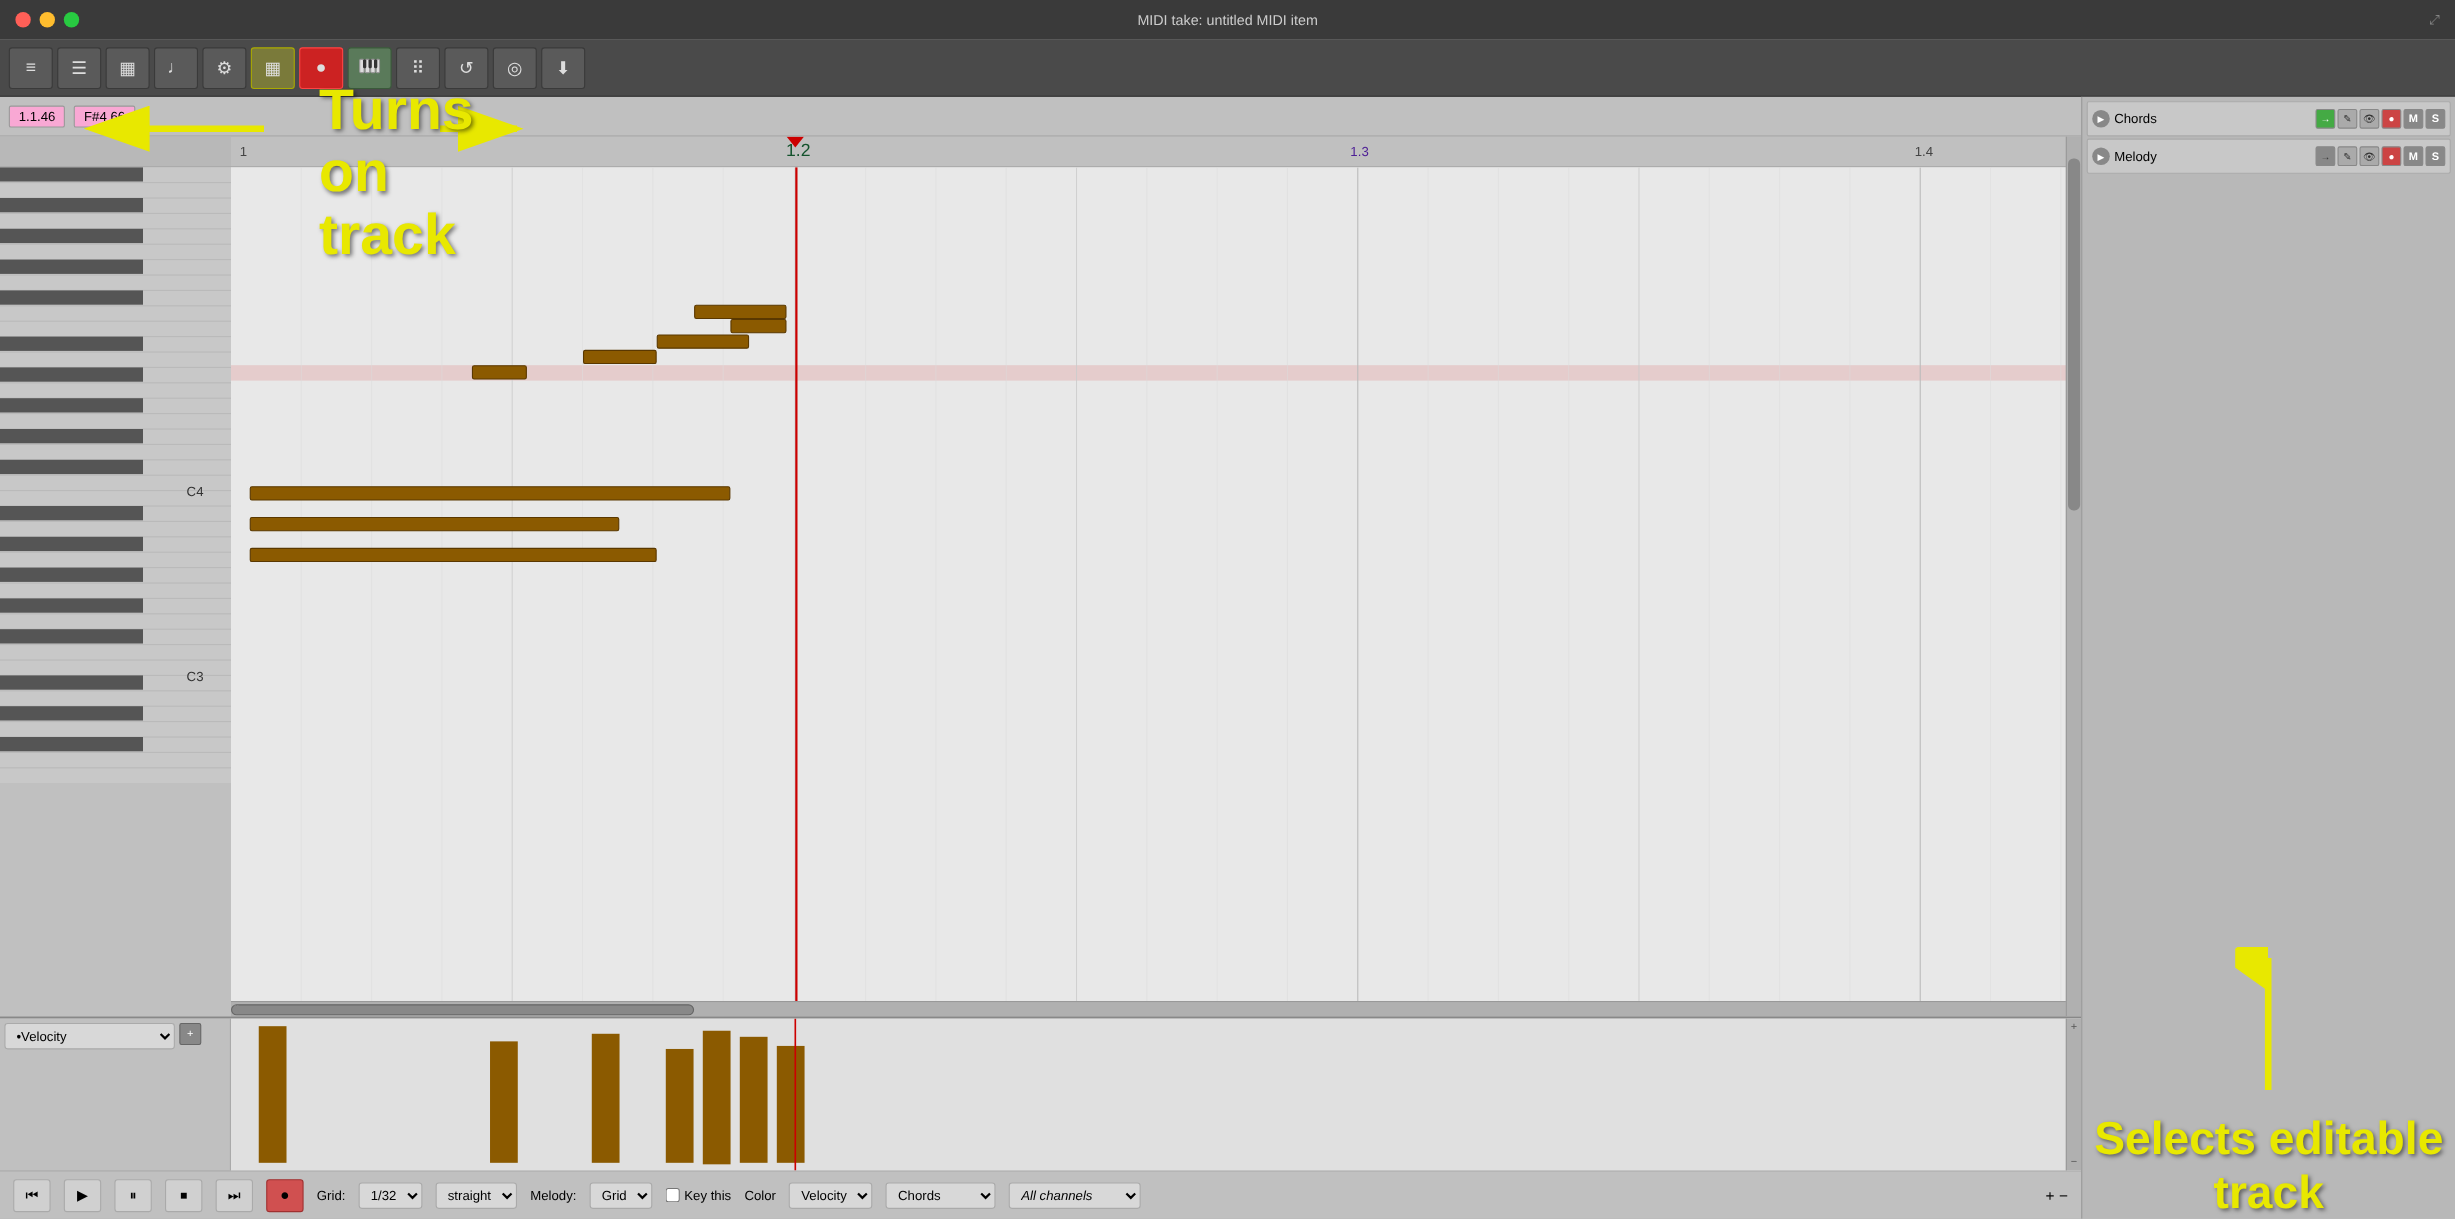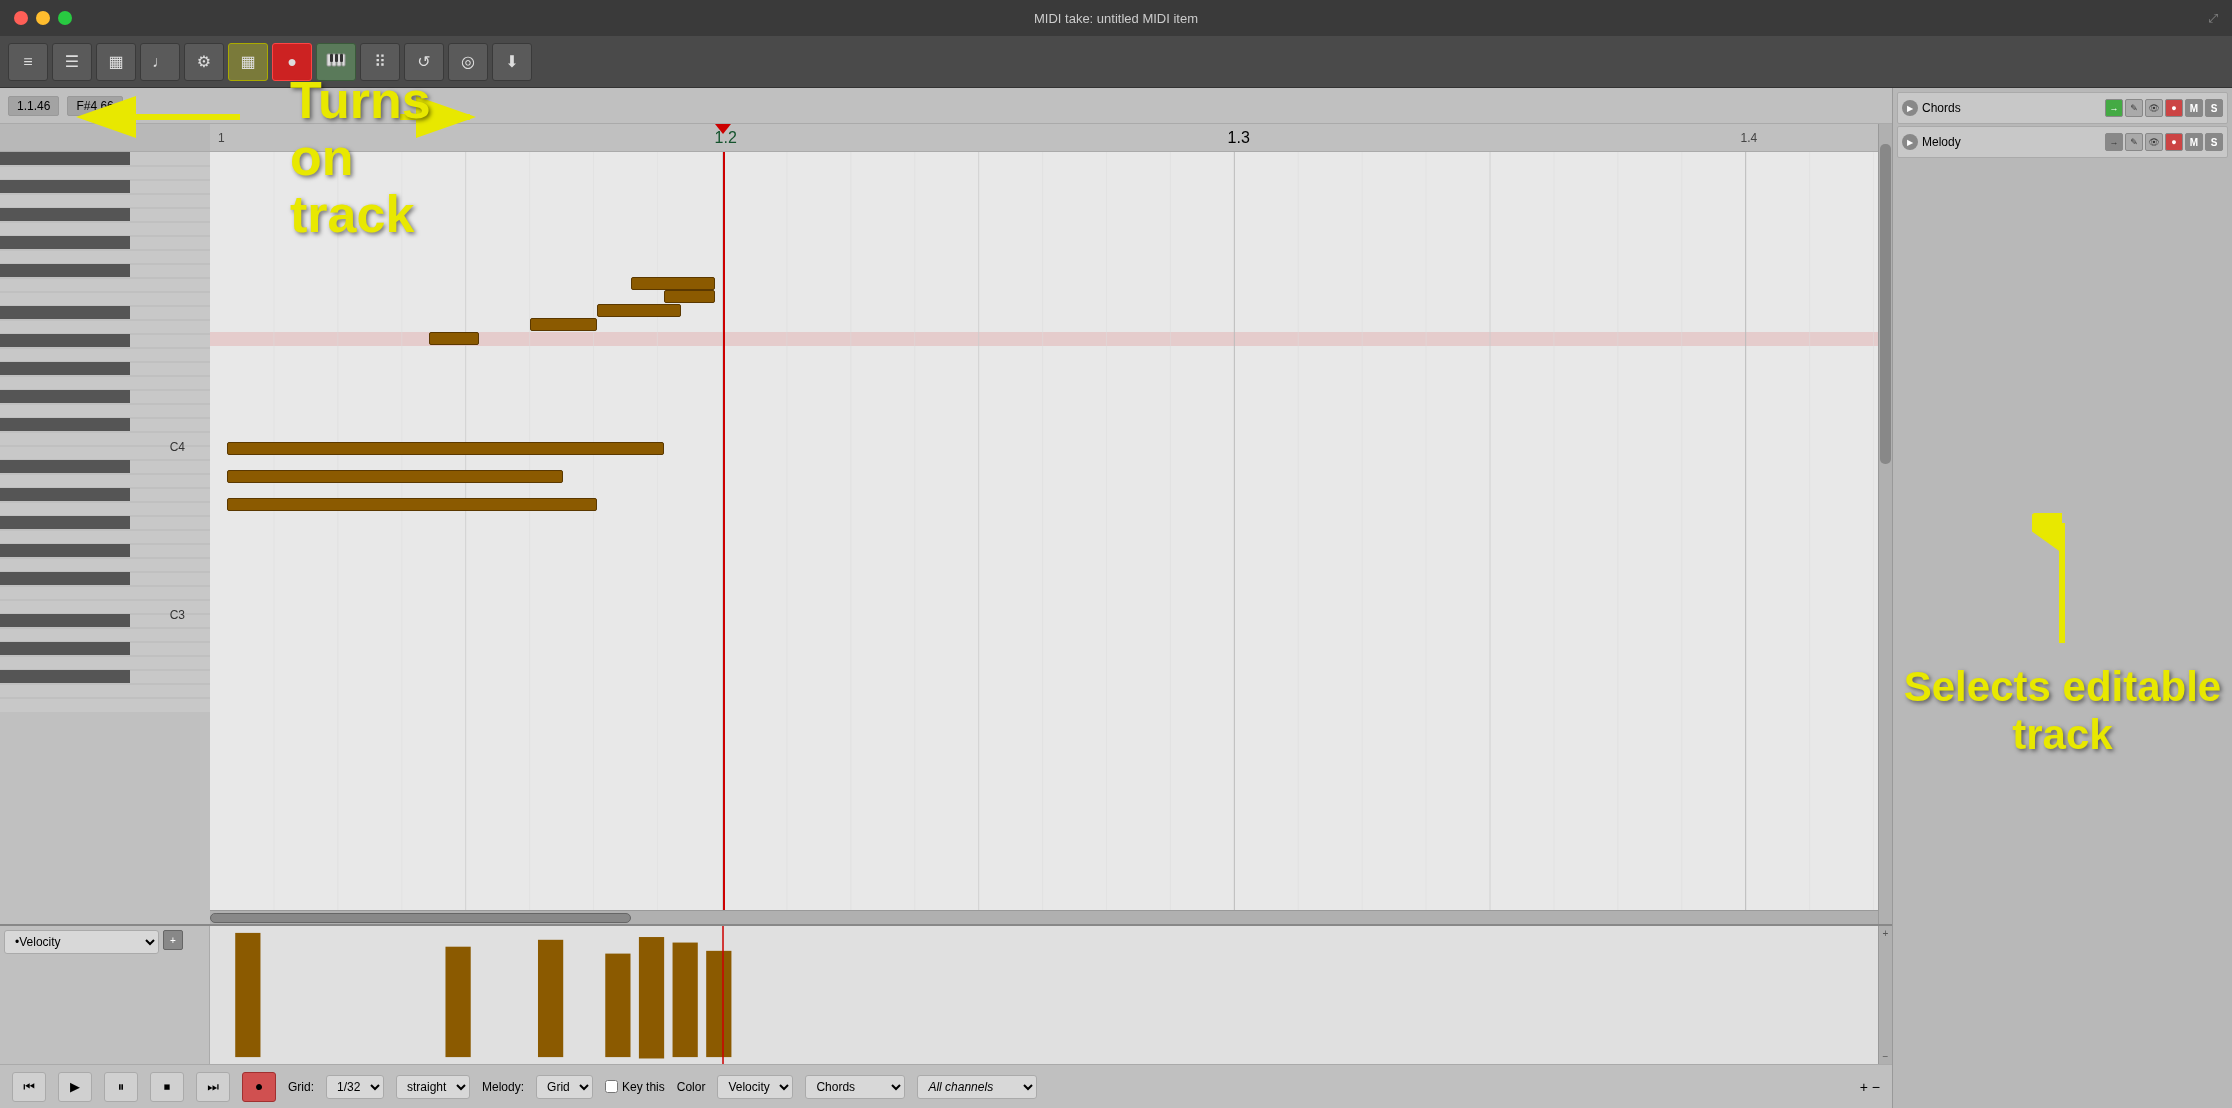--- a/index.html
+++ b/index.html
@@ -77,21 +77,21 @@
     .info-bar {
       background: #c0c0c0;
       height: 36px;
       display: flex;
       align-items: center;
       padding: 0 8px;
       gap: 8px;
       border-bottom: 1px solid #aaa;
     }
     .info-box {
-      background: #a3a3a3;
+      background: #f9a8d4;
       border: 1px solid #999;
       padding: 2px 8px;
       font-size: 12px;
       border-radius: 2px;
     }
 
     
     .piano-keys {
       width: 210px;
       background: #c0c0c0;
@@ -224,21 +224,21 @@
     }
 
     .track-ctrl-btn.green { background: #44aa44; color: white; }
     .track-ctrl-btn.mute { background: #cc4444; color: white; }
     .track-ctrl-btn.ms { background: #888; color: white; font-weight: bold; font-size: 10px; }
 
     .annotation-area {
       flex: 1;
       position: relative;
       display: flex;
-      align-items: center;
+      align-items: flex-end;
       justify-content: center;
     }
 
     .annotation-text {
       color: #e8e800;
       font-size: 48px;
       font-weight: bold;
       text-shadow: 2px 2px 4px rgba(0,0,0,0.5);
       line-height: 1.1;
     }
@@ -458,21 +458,21 @@
           </svg>
         </div>
       </div>
 
       <div style="flex:1; display:flex; flex-direction:column; overflow:hidden; position:relative;">
 
         <div class="grid-header">
           <div style="position:relative; width:100%; height:100%; padding-left:8px; display:flex; align-items:center;">
             <span style="position:absolute; left:8px; font-size:12px; color:#444;">1</span>
             <span style="position:absolute; left:30%; font-size:16px; color:#14532d;">1.2</span>
-            <span style="position:absolute; left:60.5%; font-size:16px; color:#000000;text-align:right;">1.3</span>
+            <span style="position:absolute; left:60.5%; font-size:12px; color:#4c1d95;text-align:right;">1.3</span>
             <span style="position:absolute; left:91%; font-size:12px; color:#444;">1.4</span>
 
             <div style="position:absolute; left:30.5%; top:0;">
               <div style="width:0;height:0;border-left:8px solid transparent;border-right:8px solid transparent;border-top:10px solid #cc0000;margin-left:-8px;"></div>
             </div>
           </div>
         </div>
 
         <div style="flex:1; position:relative; background:#e8e8e8; overflow:hidden;">
 

